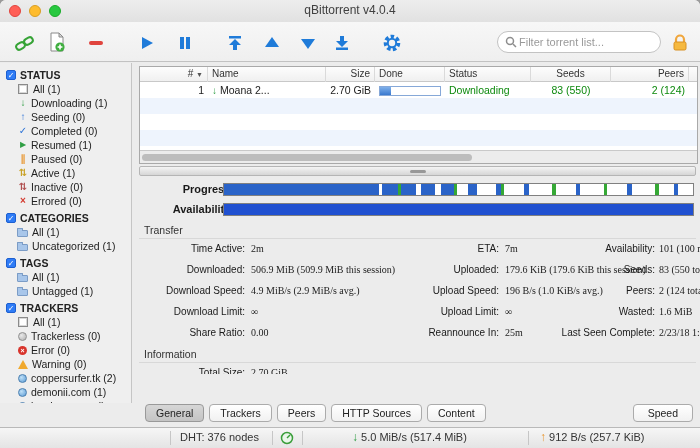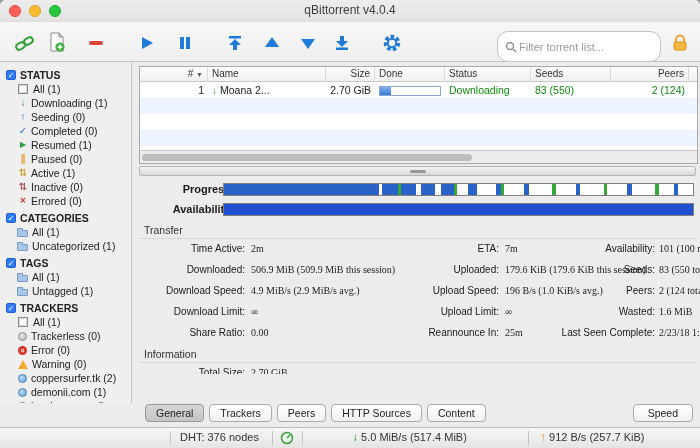--- a/index.html
+++ b/index.html
@@ -14,21 +14,21 @@
   .tl-close{left:9px;background:#ff5f57;border:1px solid #e0443e;}
   .tl-min{left:29px;background:#febc2e;border:1px solid #d89e24;}
   .tl-zoom{left:49px;background:#28c840;border:1px solid #1aab29;}
   .title-text{position:absolute;left:0;right:0;top:0;height:22px;line-height:21px;text-align:center;
               font-size:12px;color:#404040;}
 
   
   .toolbar{position:absolute;left:0;top:22px;width:700px;height:40px;
            background:linear-gradient(#f7f7f7,#efefef);border-bottom:1px solid #c2c2c2;box-sizing:border-box;}
   .tbtn{position:absolute;top:8px;width:26px;height:26px;display:flex;align-items:center;justify-content:center;}
-  .search{position:absolute;left:497px;top:9px;width:164px;height:31px;background:#fff;border:1px solid #c3c3c3;
+  .search{position:absolute;left:497px;top:9px;width:164px;height:22px;background:#fff;border:1px solid #c3c3c3;
           border-radius:11px;display:flex;align-items:center;padding:0 7px;box-sizing:border-box;}
   .search input{border:none;outline:none;background:transparent;flex:1;font-family:inherit;font-size:11px;color:#333;min-width:0;}
   .search input::placeholder{color:#9a9a9a;}
   .lockbtn{position:absolute;left:668px;top:8px;width:24px;height:26px;display:flex;align-items:center;justify-content:center;}
 
   
   .sidebar{position:absolute;left:0;top:63px;width:132px;height:340px;background:#efefef;
            border-right:1px solid #c5c5c5;box-sizing:border-box;padding-top:5px;overflow:hidden;}
   .sb-row{height:14px;line-height:14px;display:flex;align-items:center;padding-left:6px;white-space:nowrap;
           font-size:10.5px;overflow:hidden;}
@@ -60,21 +60,21 @@
   .thead{position:absolute;left:0;top:0;right:0;height:15px;background:linear-gradient(#fdfdfd,#f0f0f0);
          border-bottom:1px solid #c8c8c8;box-sizing:border-box;}
   .th{position:absolute;top:0;height:15px;line-height:14px;font-size:10px;color:#333;
       border-right:1px solid #dadada;box-sizing:border-box;padding:0 4px;white-space:nowrap;overflow:hidden;}
   .sort{font-size:7px;color:#555;}
   .co-num{left:0;width:68px;text-align:right;}
   .co-name{left:68px;width:118px;text-align:left;}
   .co-size{left:186px;width:49px;text-align:right;}
   .co-done{left:235px;width:70px;text-align:left;}
   .co-status{left:305px;width:86px;text-align:left;}
-  .co-seeds{left:391px;width:80px;text-align:left;}
+  .co-seeds{left:391px;width:80px;text-align:center;}
   .co-peers{left:471px;width:78px;text-align:right;}
   .stripe{position:absolute;left:0;right:0;height:16px;background:#eef4fd;}
   .trow{position:absolute;left:0;right:0;top:15px;height:16px;}
   .td{position:absolute;top:0;height:16px;line-height:16px;font-size:10.5px;box-sizing:border-box;
       padding:0 4px;white-space:nowrap;overflow:hidden;}
   .tgreen{color:#0e8a0e;}
   .name-ico{color:#2f9e44;font-weight:bold;font-size:10px;margin-right:3px;}
   .pbar{position:absolute;left:4px;top:4px;width:60px;height:8px;border:1px solid #86a8d8;background:#fff;box-sizing:content-box;}
   .pfill{height:100%;background:linear-gradient(#7fb0ea,#3a79cf);}
   .hscroll{position:absolute;left:0;right:0;bottom:0;height:13px;background:#ececec;border-top:1px solid #c9c9c9;box-sizing:border-box;}

